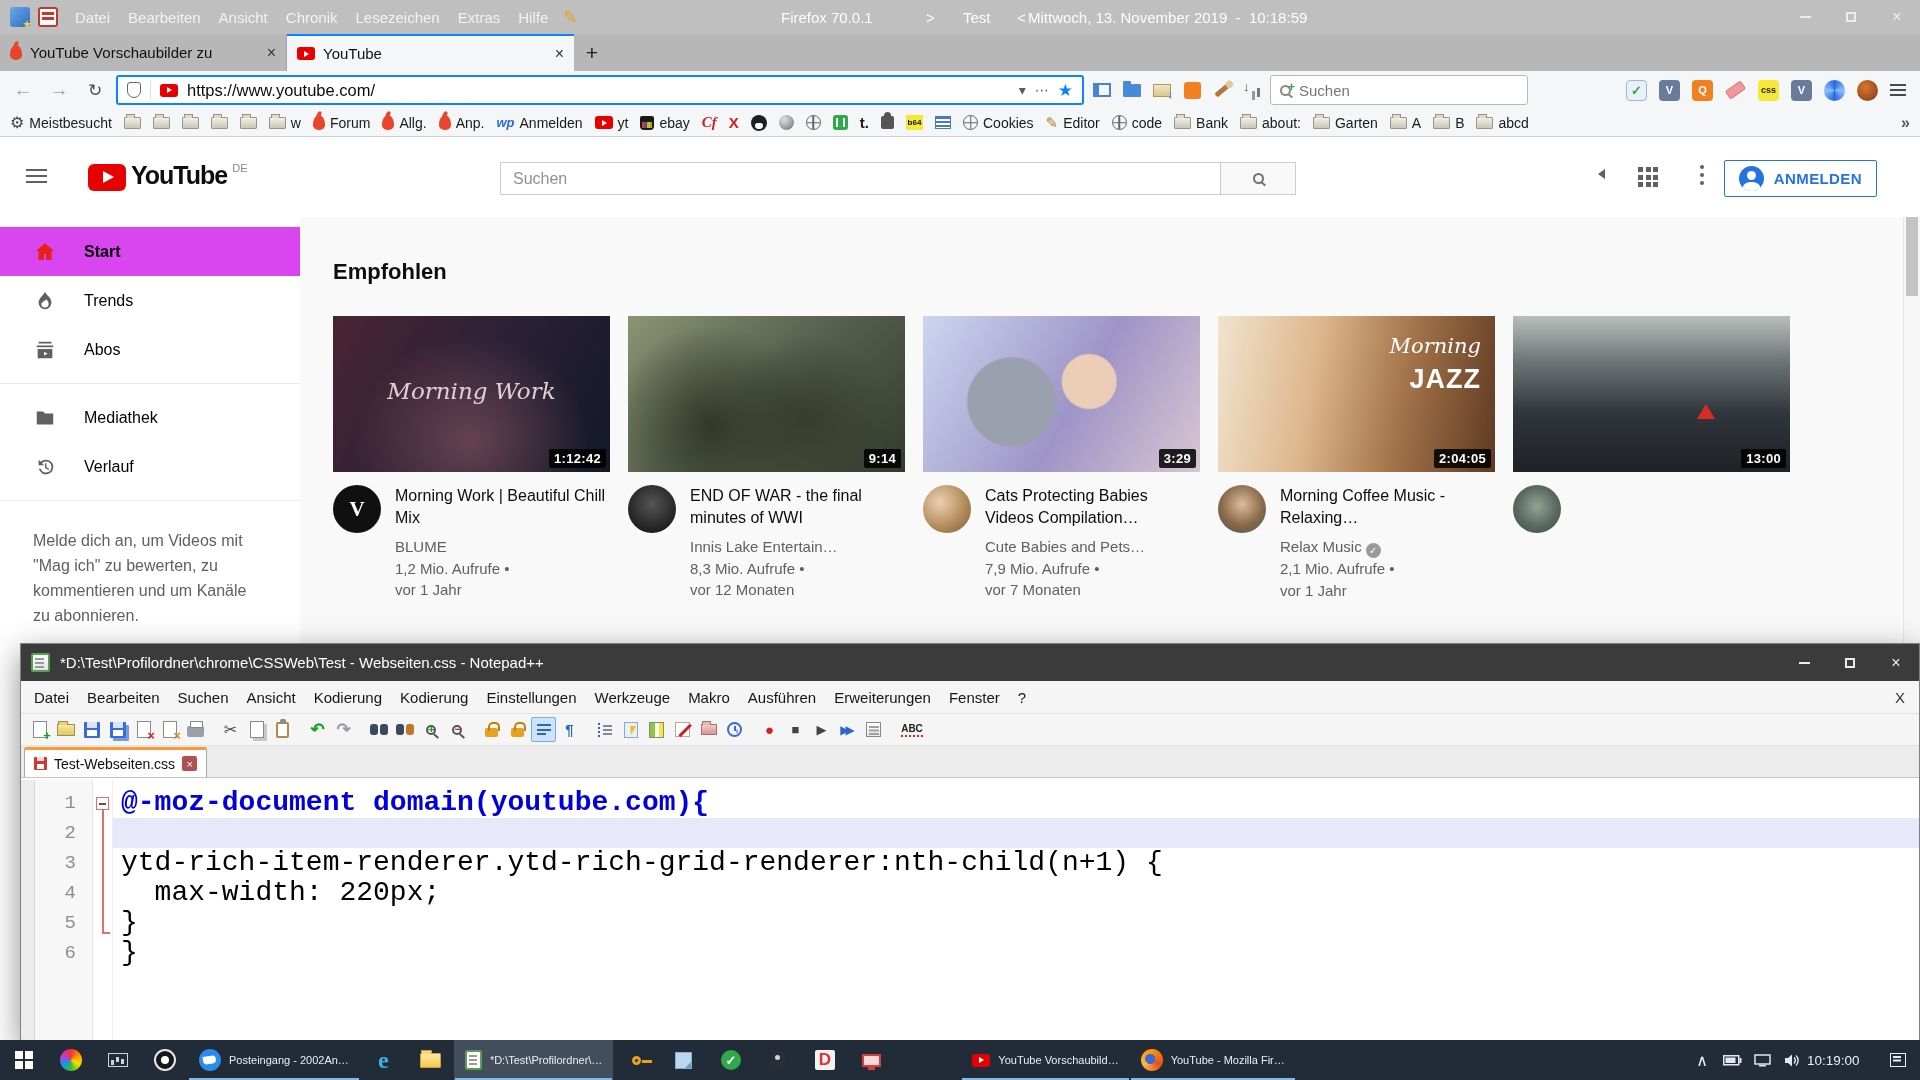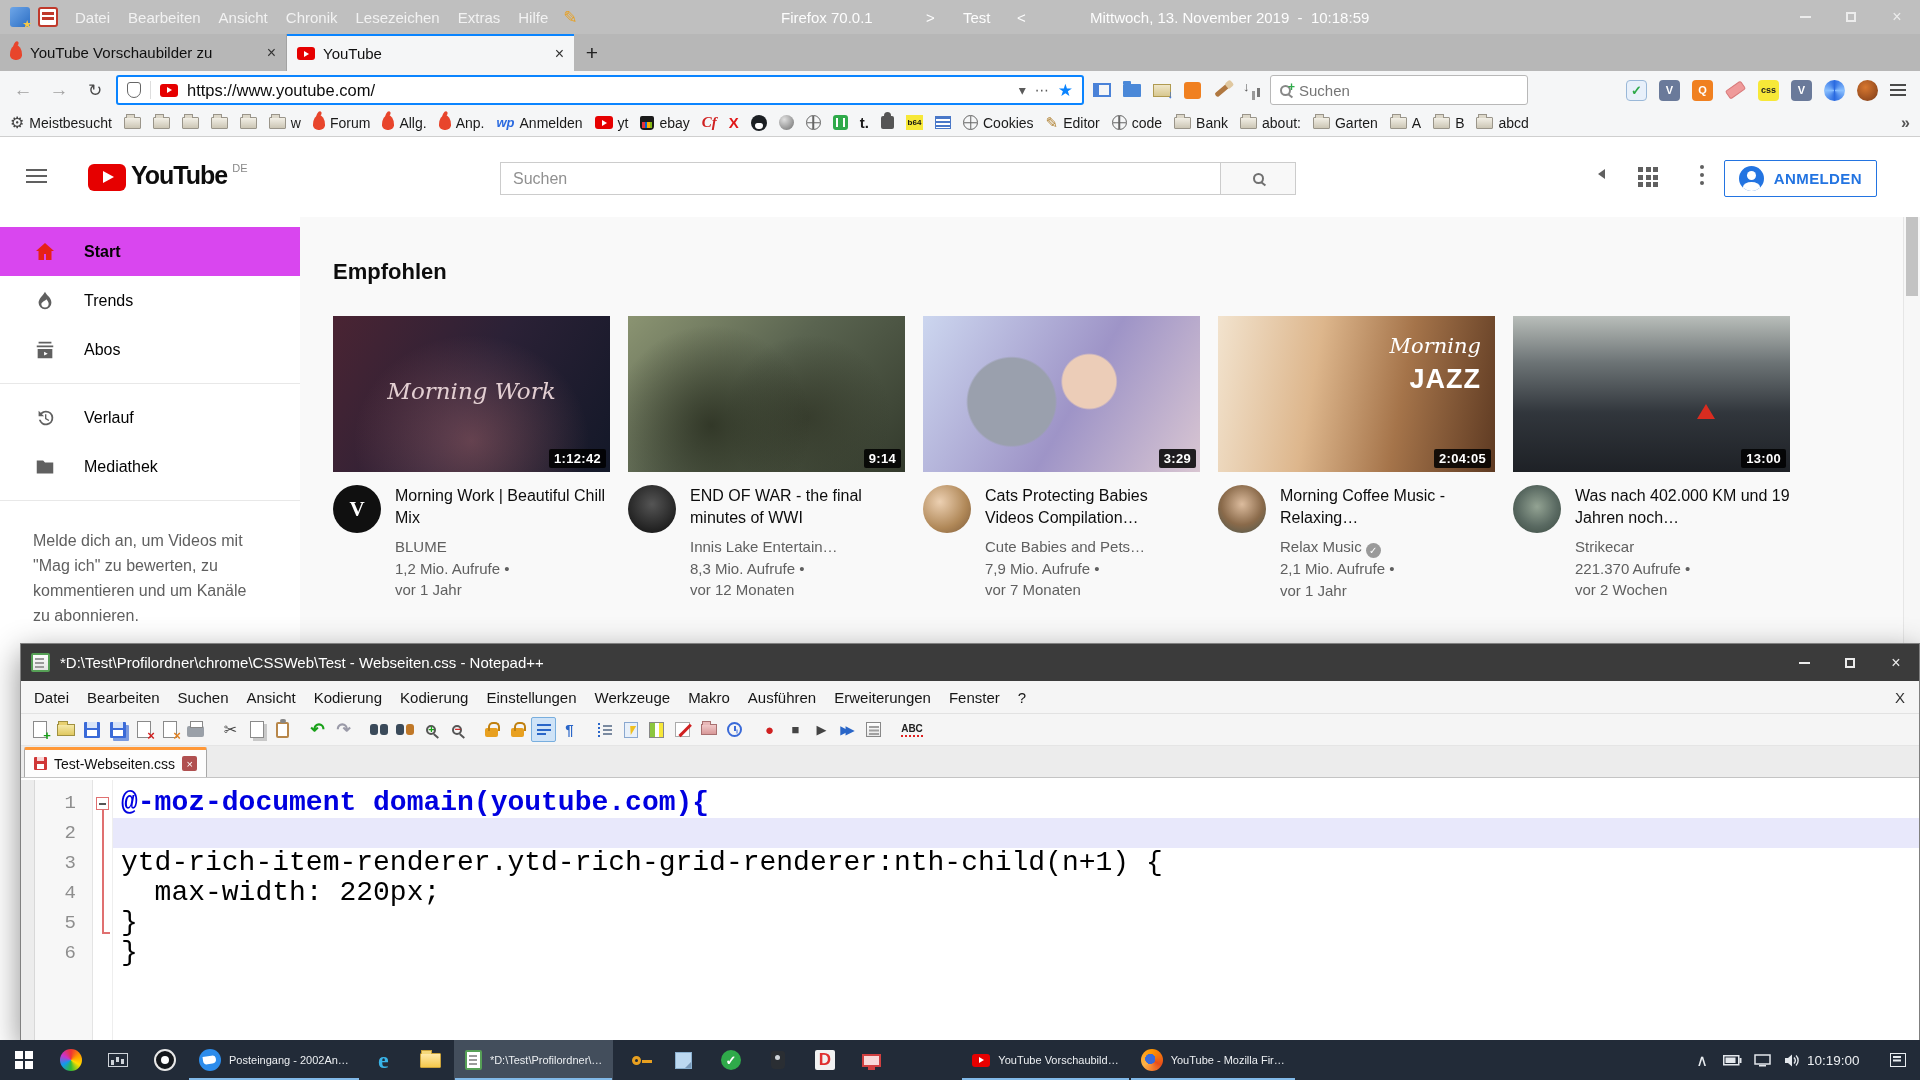--- a/index.html
+++ b/index.html
@@ -289,21 +289,21 @@
     <span class="mi">Ansicht</span>
     <span class="mi">Chronik</span>
     <span class="mi">Lesezeichen</span>
     <span class="mi">Extras</span>
     <span class="mi">Hilfe</span>
     <span class="pencil">✎</span>
     <span class="tt-abs" style="left:781px">Firefox 70.0.1</span>
     <span class="tt-abs" style="left:926px">&gt;</span>
     <span class="tt-abs" style="left:963px">Test</span>
     <span class="tt-abs" style="left:1017px">&lt;</span>
-    <span class="tt-abs" style="left:1090px">Mittwoch, 13. November 2019  -  10:18:59</span>
+    <span class="tt-abs" style="left:1028px">Mittwoch, 13. November 2019  -  10:18:59</span>
     <div class="ff-controls">
       <span class="wc">
           <i class="bar"></i>
         </span>
       <span class="wc">
           <i class="rst"></i>
         </span>
       <span class="wc">×</span>
     </div>
   </div>
@@ -559,32 +559,32 @@
             <svg width="22" height="22" viewBox="0 0 24 24">
               <path d="M5 3h14v2H5zM3 7h18v2H3zm1 4h16v10H4zm7 3v4l4-2z" fill="#606060"></path>
             </svg>
           </span>
         <span>Abos</span>
       </div>
       <div class="gdiv"></div>
       <div class="gitem">
         <span class="gicon">
             <svg width="22" height="22" viewBox="0 0 24 24">
+              <path d="M3 5h7l2 2h9v12H3z" fill="#606060"></path>
+            </svg>
+          </span>
+        <span>Mediathek</span>
+      </div>
+      <div class="gitem">
+        <span class="gicon">
+            <svg width="22" height="22" viewBox="0 0 24 24">
               <path d="M13 4a8 8 0 1 1-7.7 10h2.1A6 6 0 1 0 13 6c-1.7 0-3.2.7-4.3 1.8L11 10H5V4l2.3 2.3A8 8 0 0 1 13 4zm-1 4h1.5v4.2l3.2 1.9-.8 1.3L12 13z" fill="#606060"></path>
             </svg>
           </span>
         <span>Verlauf</span>
-      </div>
-      <div class="gitem">
-        <span class="gicon">
-            <svg width="22" height="22" viewBox="0 0 24 24">
-              <path d="M3 5h7l2 2h9v12H3z" fill="#606060"></path>
-            </svg>
-          </span>
-        <span>Mediathek</span>
       </div>
       <div class="gdiv"></div>
       <div class="signin-note">Melde dich an, um Videos mit "Mag ich" zu bewerten, zu kommentieren und um Kanäle zu abonnieren.</div>
     </div>
 
     <div class="yt-main">
       <div class="sec-title">Empfohlen</div>
 
       <div class="card c1">
         <div class="thumb t1">
@@ -656,28 +656,20 @@
           </div>
         </div>
       </div>
 
       <div class="card c5">
         <div class="thumb t5">
           <span class="dur">13:00</span>
         </div>
         <div class="meta">
           <span class="av a5"></span>
-          <div>
-            <div class="vt">Was nach 402.000 KM und 19 Jahren noch…</div>
-            <div class="vs">
-              <div>Strikecar</div>
-              <div>221.370 Aufrufe •</div>
-              <div>vor 2 Wochen</div>
-            </div>
-          </div>
         </div>
       </div>
     </div>
 
     <div class="yt-scroll">
       <span class="up">▲</span>
       <span class="yt-thumbbar"></span>
     </div>
   </div>
 </div>

